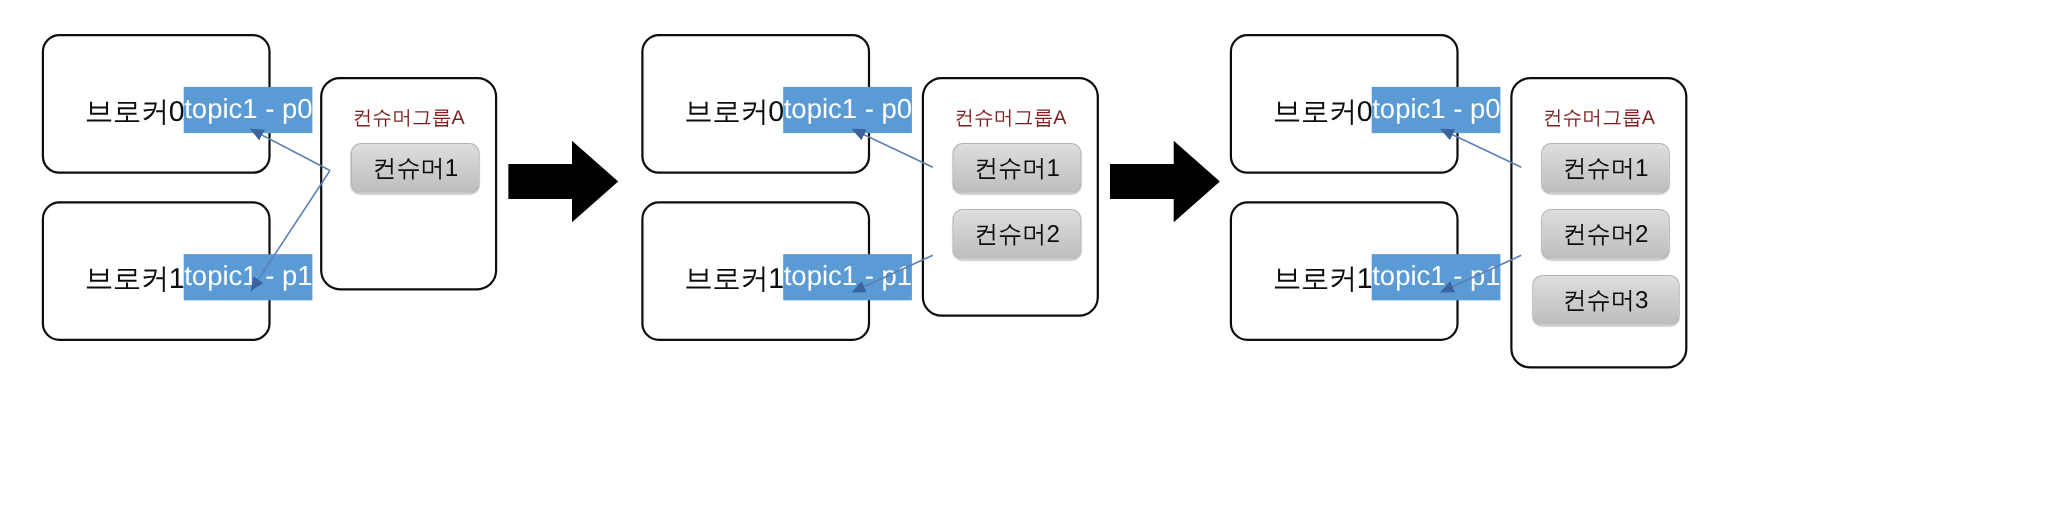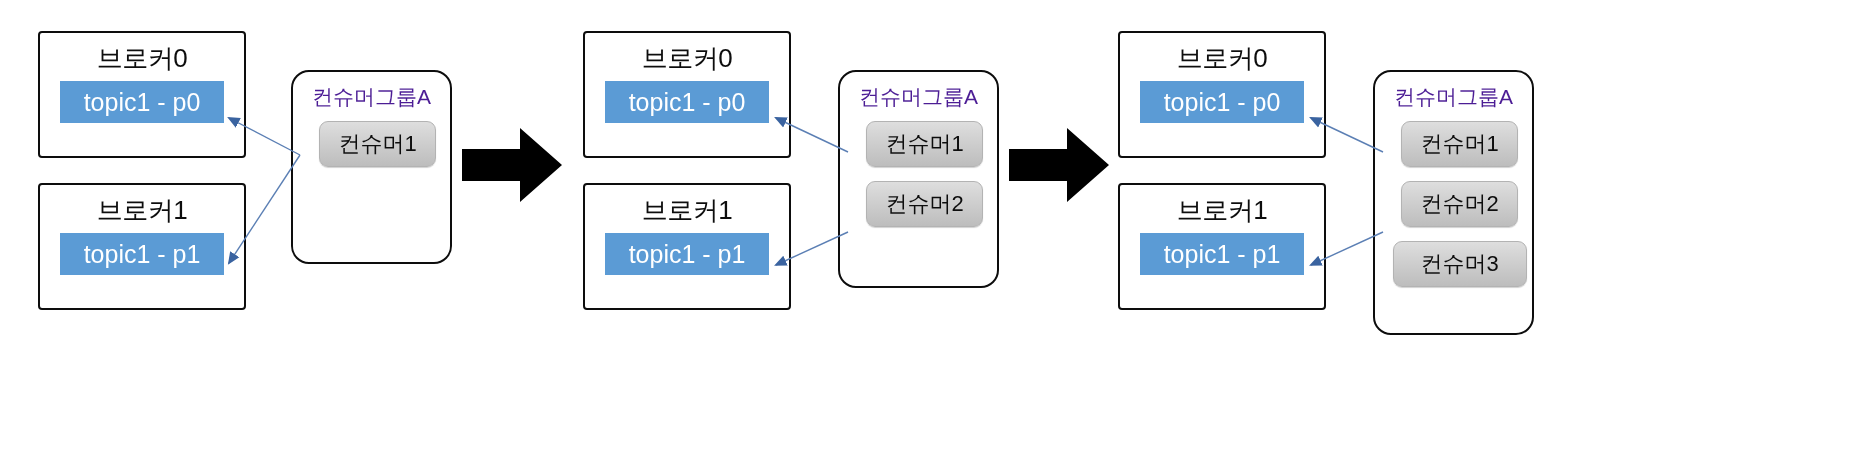--- a/index.html
+++ b/index.html
@@ -11,26 +11,27 @@
     position:relative;
   }
   .stage{position:absolute;left:0;top:0;width:1873px;height:476px;}
 
   
   .broker{
     position:absolute;
     box-sizing:border-box;
     background:#ffffff;
     border:2.5px solid #0d0d0d;
-    border-radius:4px;
+    border-radius:16px;
     display:flex;
-    flex-direction:column;
+    flex-direction:row;
     align-items:center;
     justify-content:flex-start;
     z-index:3;
+    padding-left:37px;
   }
   .broker-title{
     font-size:26px;
     color:#0d0d0d;
     line-height:1;
     margin-top:12px;
     letter-spacing:-0.5px;
     white-space:nowrap;
   }
   .partition{
@@ -52,24 +53,24 @@
     box-sizing:border-box;
     background:#ffffff;
     border:2.5px solid #0d0d0d;
     border-radius:18px;
     display:flex;
     flex-direction:column;
     align-items:center;
     z-index:3;
   }
   .cgroup-title{
-    font-size:21px;
-    color:#4c1d95;
+    font-size:18px;
+    color:#7f1d1d;
     line-height:1;
-    margin-top:14px;
+    margin-top:26px;
     white-space:nowrap;
   }
   .consumer{
     box-sizing:border-box;
     background:linear-gradient(180deg,#dedede 0%,#cfcfcf 45%,#bdbdbd 100%);
     border:1px solid #b3b3b3;
     border-radius:9px;
     color:#0d0d0d;
     font-size:22px;
     line-height:1;

